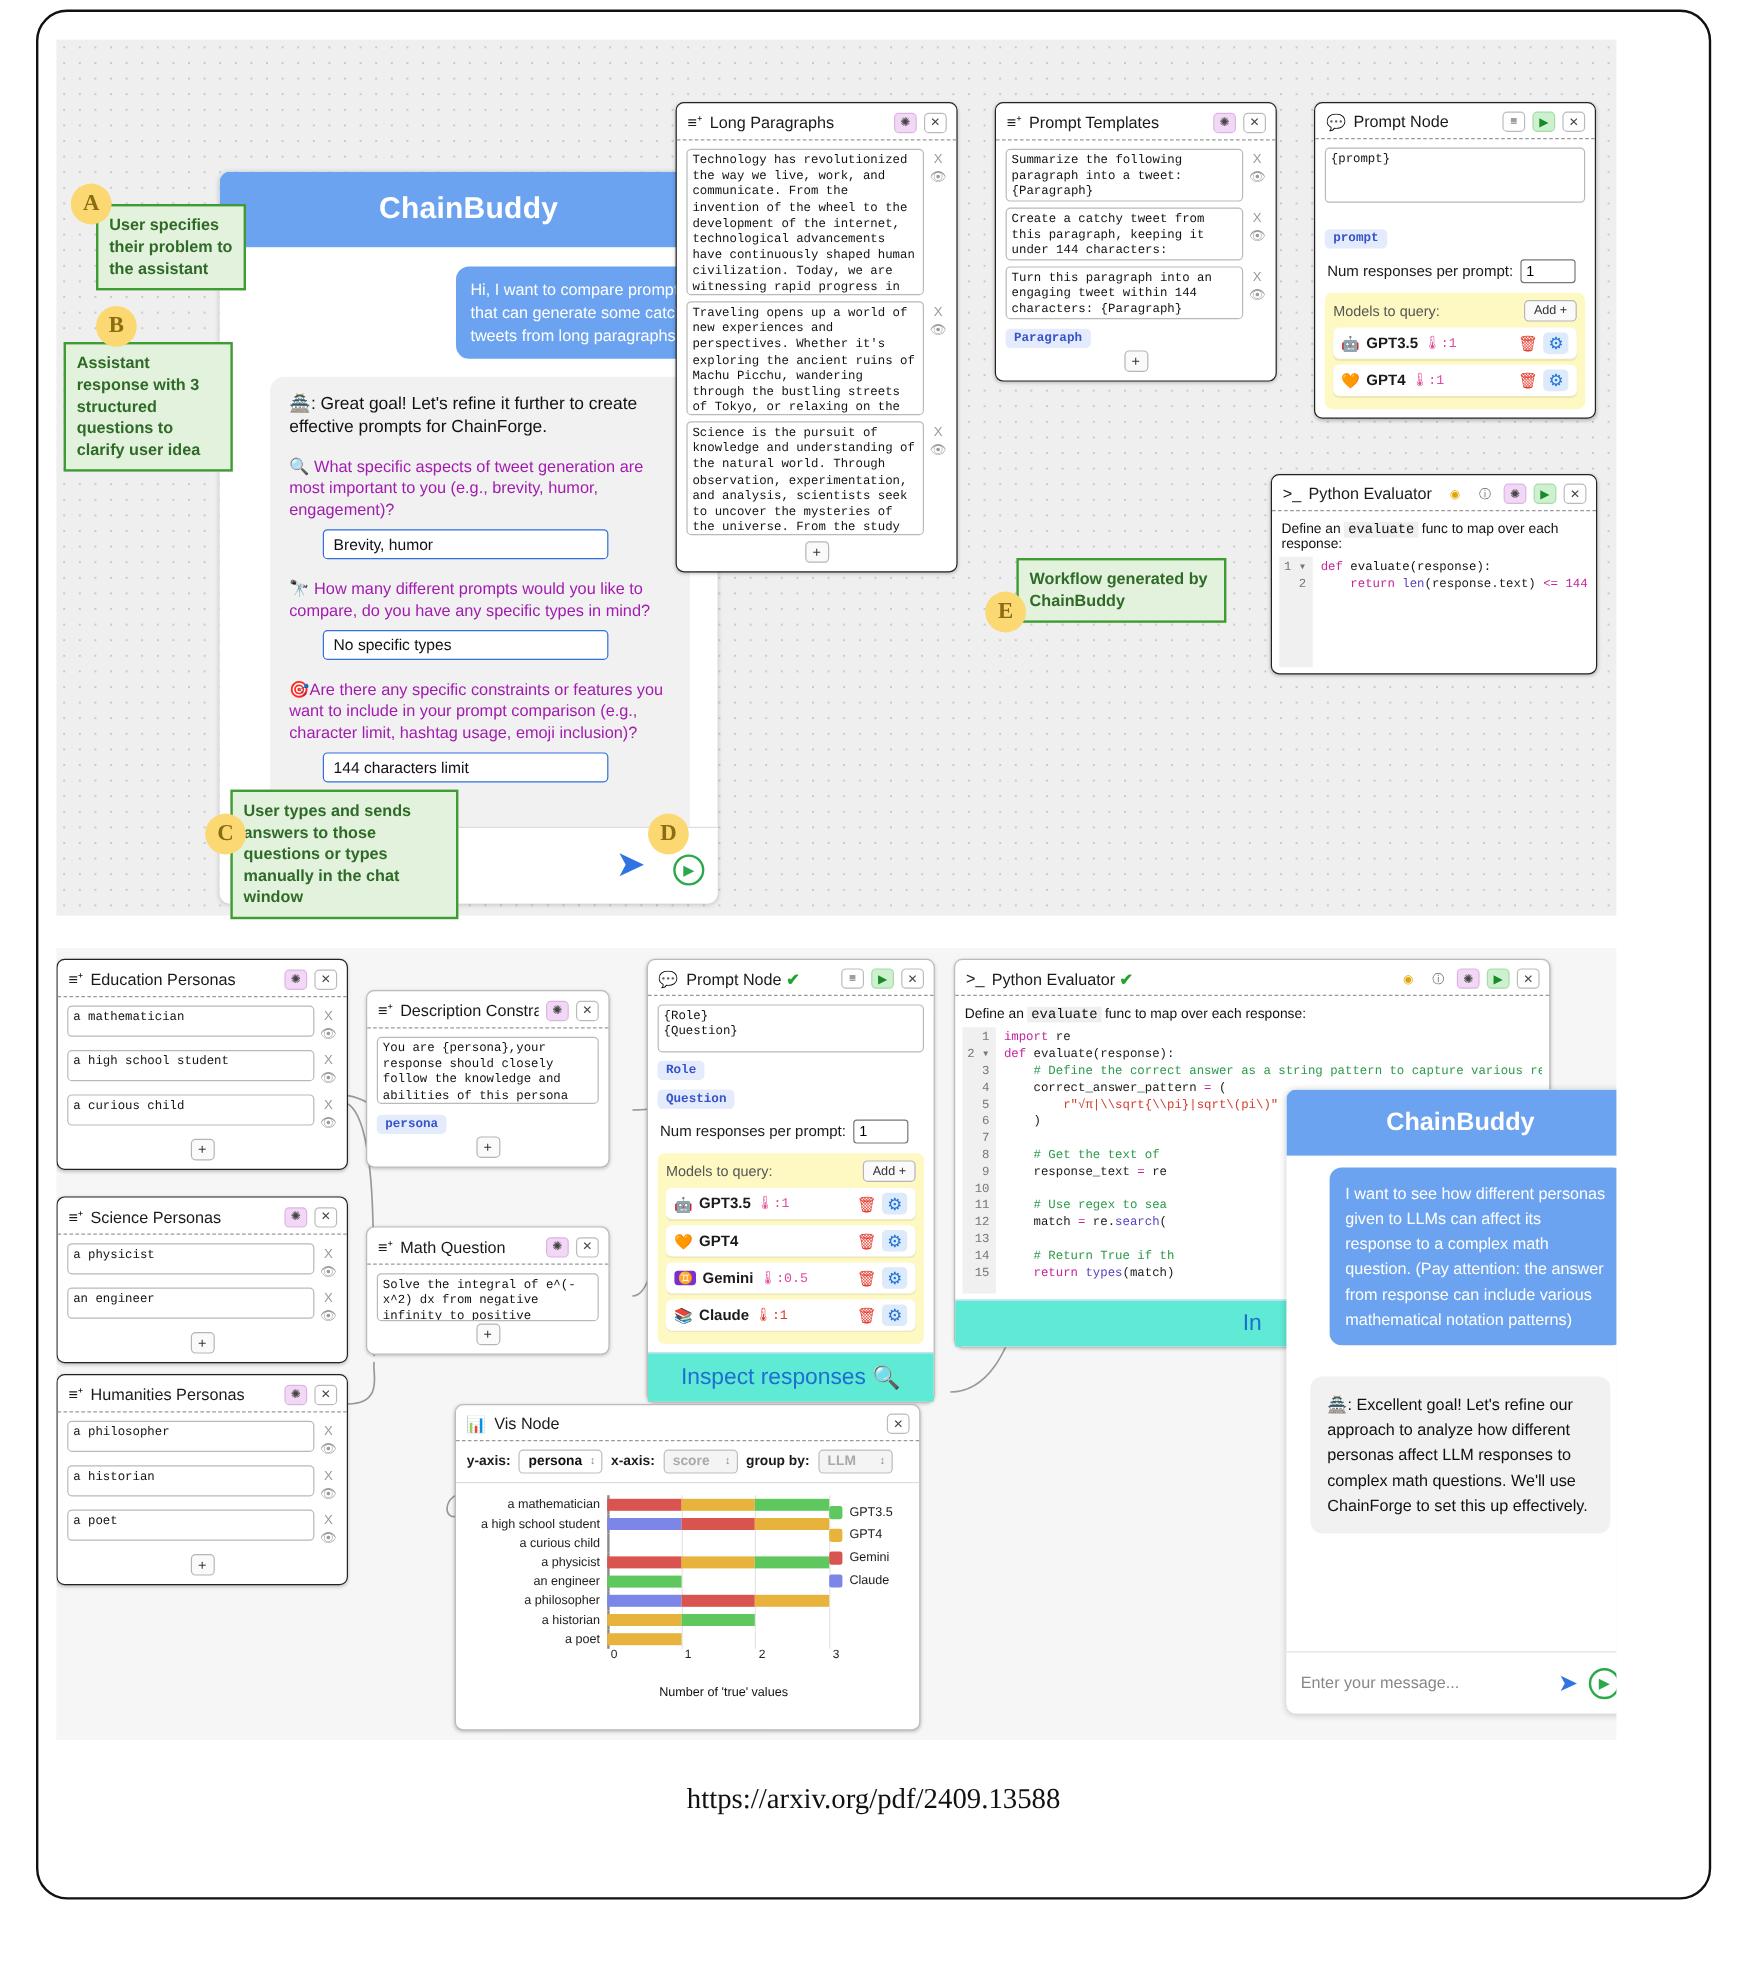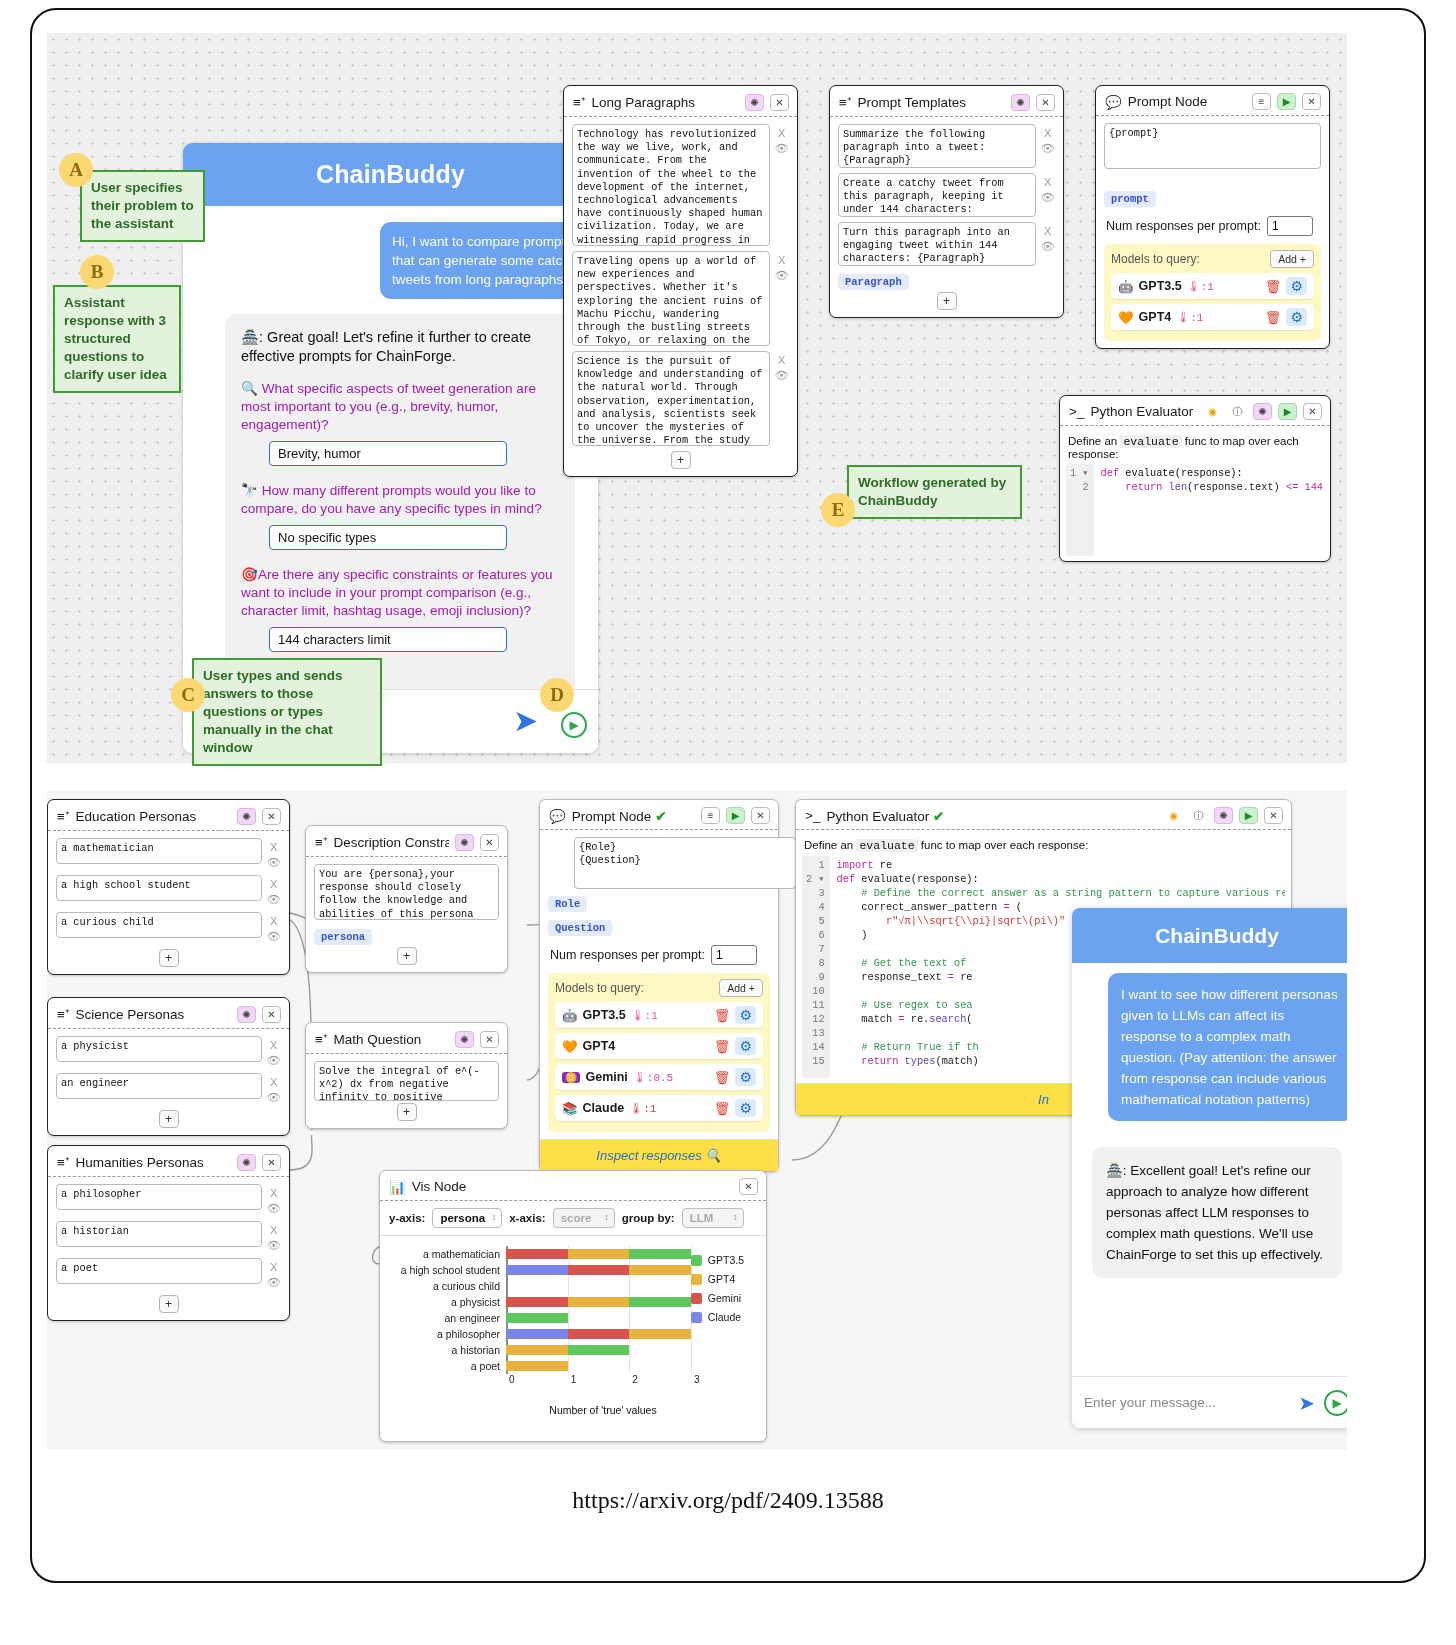--- a/index.html
+++ b/index.html
@@ -123,22 +123,22 @@
     padding:4px 7px; margin-bottom:5px; font-size:12.5px; gap:5px;
     box-shadow:0 1px 1px rgba(0,0,0,.08);
   }
   .model-name { font-weight:bold; }
   .model-temp { font-size:11px; color:#e0499b; font-family:"Liberation Mono",monospace;}
   .model-temp.red { color:#d83c2e; }
   .spacer { flex:1; }
   .trash { color:#e23b2e; font-size:13px; }
   .gear { color:#1d72d8; font-size:14px; background:#ddeafb; border-radius:4px; padding:1px 4px;}
   .inspect-bar {
-    background:#fde047; border-top:1px solid #cfe0f0; text-align:center; padding:8px;
-    color:#1f6fd0; font-size:13px; display:flex; align-items:center; justify-content:center;font-style:italic;
+    background:#5eead4; border-top:1px solid #cfe0f0; text-align:center; padding:8px;
+    color:#1f6fd0; font-size:19px; display:flex; align-items:center; justify-content:center;
   }
   
   .code-hint { font-size:11.5px; margin:4px 2px 4px 2px; color:#111; }
   .code-hint code { font-family:"Liberation Mono",monospace; background:#efefef; padding:0 3px;}
   .code-wrap { display:flex; font-family:"Liberation Mono",monospace; font-size:10.3px; line-height:14px; background:#fff;}
   .gutter { background:#f0f0f0; color:#777; text-align:right; padding:2px 5px 2px 4px; user-select:none; }
   .codecol { padding:2px 0 2px 7px; white-space:pre; overflow:hidden; flex:1;}
   .k { color:#c0279a; }
   .fn { color:#111; }
   .cm { color:#2c9a4a; }
@@ -364,21 +364,21 @@
         <div class="gutter">1 ▾<br>2</div>
         <div class="codecol"><span class="k">def</span> <span class="fn">evaluate(response):</span><br>&nbsp;&nbsp;&nbsp;&nbsp;<span class="k">return</span> <span class="mod">len</span>(response.text) <span class="op">&lt;= 144</span></div>
       </div>
     </div>
   </div>
 
   <div class="badge" style="left:12px; top:120px;">A</div>
   <div class="anno" style="left:33px; top:137px; width:125px;">User specifies their problem to the assistant</div>
 
   <div class="badge" style="left:33px; top:222px;">B</div>
-  <div class="anno" style="left:6px; top:252px; width:128px;">Assistant response with 3 structured questions to clarify user idea</div>
+  <div class="anno" style="left:6px; top:252px; width:141px;">Assistant response with 3 structured questions to clarify user idea</div>
 
   <div class="badge" style="left:124px; top:645px;">C</div>
   <div class="anno" style="left:145px; top:625px; width:190px;">User types and sends answers to those questions or types manually in the chat window</div>
 
   <div class="badge" style="left:493px; top:645px;">D</div>
 
   <div class="badge" style="left:774px; top:460px;">E</div>
   <div class="anno" style="left:800px; top:432px; width:175px;">Workflow generated by ChainBuddy</div>
 </div>
 
@@ -491,21 +491,21 @@
 
   <div class="node node-soft" style="left:492px; top:9px; width:240px;">
     <div class="node-head">
       <span>💬</span>
       <span class="node-title"><span>Prompt Node</span> <span class="chk">✔</span></span>
       <span class="hbtn">≡</span>
       <span class="hbtn green">▶</span>
       <span class="hbtn">✕</span>
     </div>
     <div class="node-body">
-      <div class="ta" style="height:52px;margin-left:26px;">{Role}
+      <div class="ta" style="height:40px;">{Role}
 {Question}</div>
       <div style="margin-top:4px;"><span class="tag">Role</span></div>
       <div style="margin-top:5px;"><span class="tag">Question</span></div>
       <div class="numresp">
         <span>Num responses per prompt:</span>
         <input value="1" style="">
       </div>
       <div class="models-box">
         <div class="models-head">
           <span>Models to query:</span>

